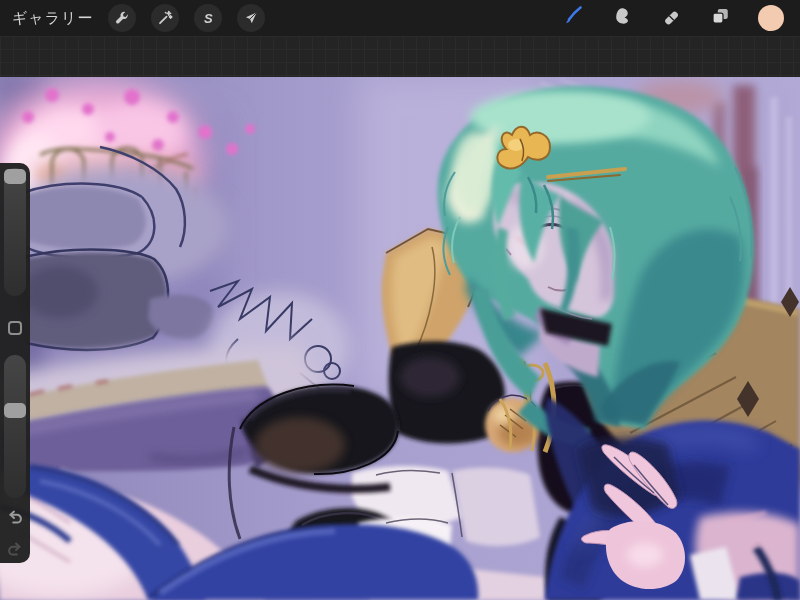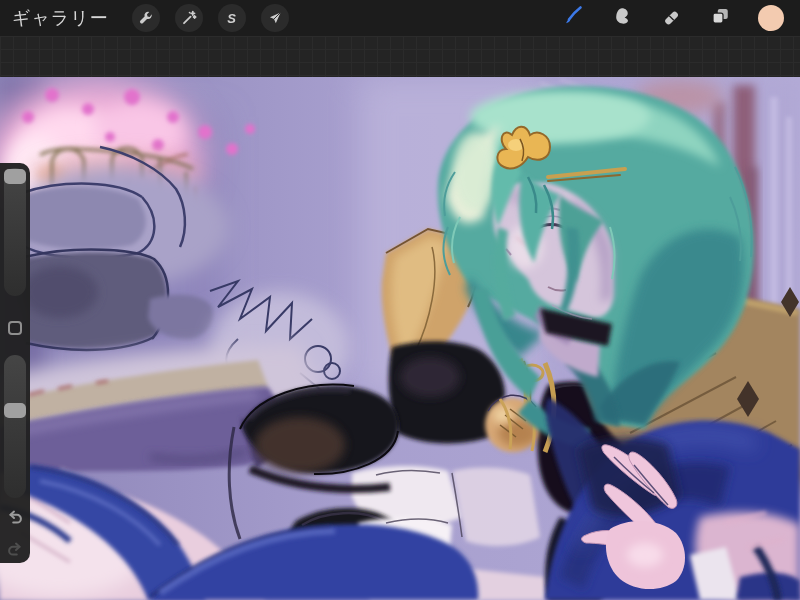--- a/index.html
+++ b/index.html
@@ -4,21 +4,21 @@
 <style>
   * { margin:0; padding:0; box-sizing:border-box; }
   html,body { width:800px; height:600px; overflow:hidden; }
   body { position:relative; background:#242424; font-family:"Liberation Sans",sans-serif; }
 
   
   .toolbar{ position:absolute; top:0; left:0; width:800px; height:36px;
     background:#1c1c1c; display:flex; align-items:center; justify-content:space-between;
     padding:0 12px; z-index:40; }
   .tb-left{ display:flex; align-items:center; gap:15px; }
-  .gallery-label{ color:#d6d6d6; font-size:18px; letter-spacing:1px; margin-right:8px; }
+  .gallery-label{ color:#d6d6d6; font-size:15px; letter-spacing:1px; margin-right:0; }
   .tb-circle{ width:28px; height:28px; border-radius:50%; background:#2b2b2b;
     display:flex; align-items:center; justify-content:center; }
   .tb-circle svg{ display:block; }
   .sel-glyph{ color:#d0d0d0; font-size:13px; font-weight:bold; font-style:italic; line-height:1; }
   .tb-right{ display:flex; align-items:center; gap:27px; padding-right:4px; }
   .tb-tool{ width:22px; height:22px; display:flex; align-items:center; justify-content:center; }
   .color-swatch{ width:26px; height:26px; border-radius:50%; background:#f3cbb0; }
 
   
   .grid-bg{ position:absolute; top:36px; left:0; width:800px; height:41px;

